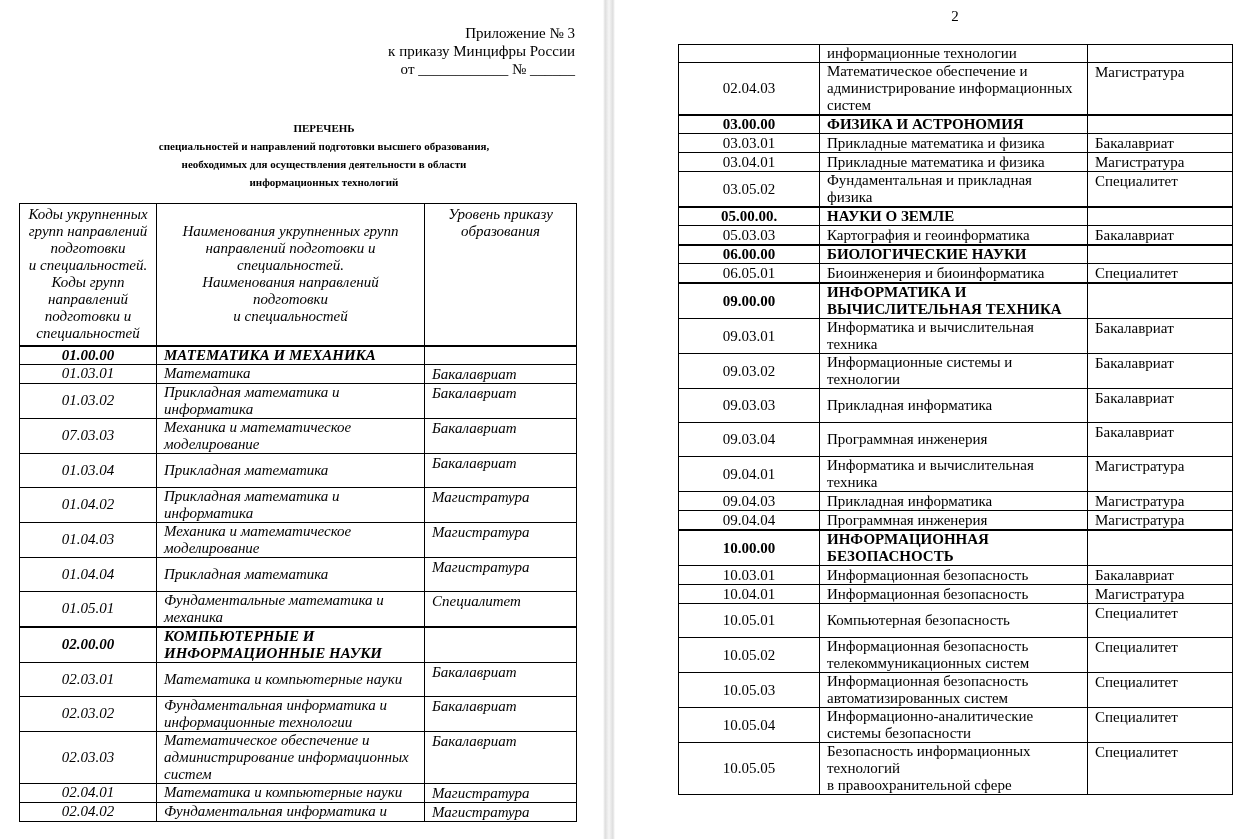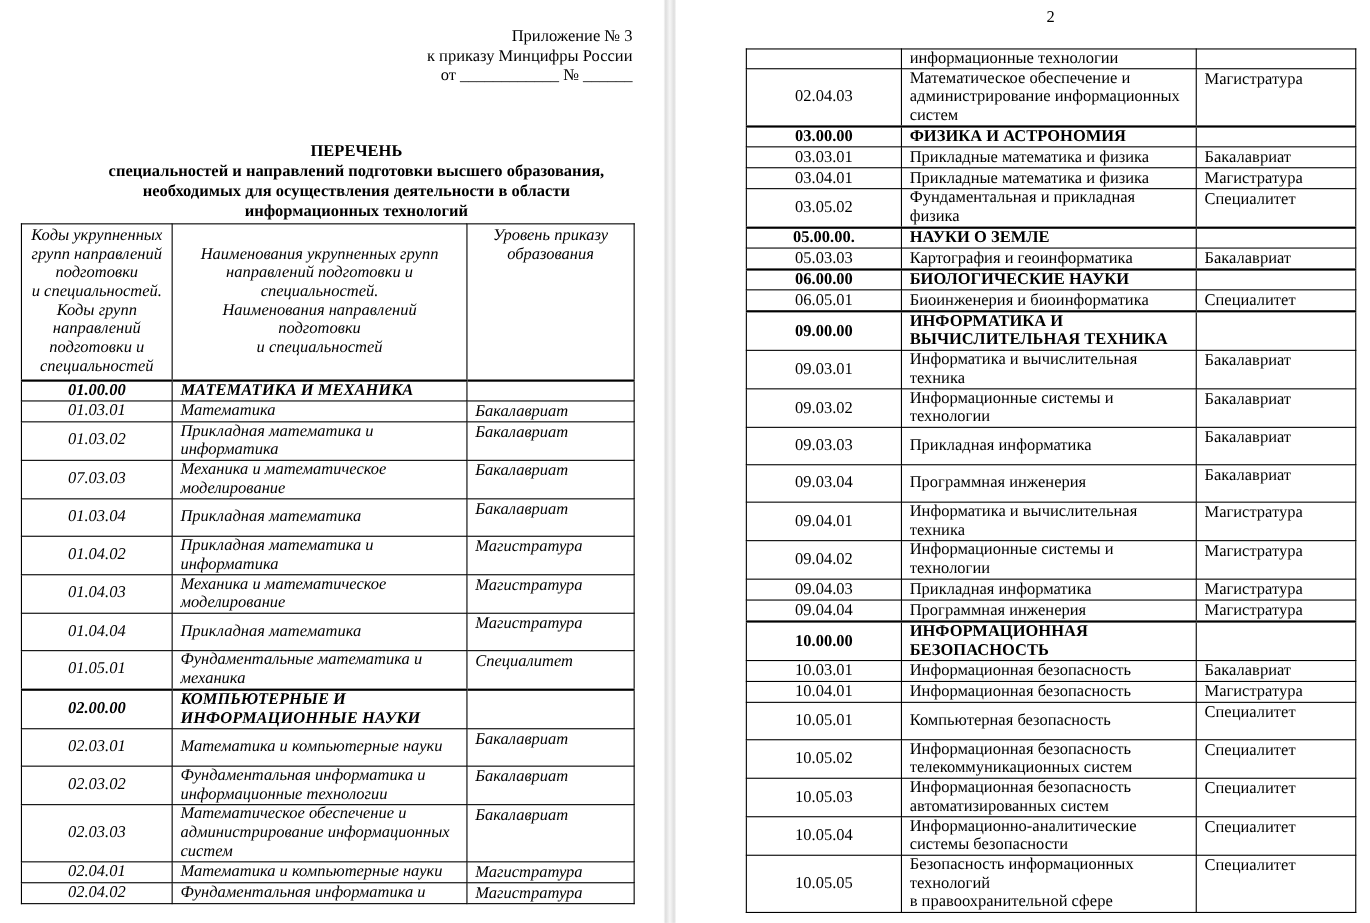--- a/index.html
+++ b/index.html
@@ -15,22 +15,22 @@
     position:absolute;top:0;left:603px;width:12px;height:839px;
     background:linear-gradient(to right,#ffffff 0%,#dedede 18%,#f6f6f6 50%,#dedede 82%,#ffffff 100%);
   }
   
   .annex{
     position:absolute;top:24px;right:29px;
     font-size:15px;line-height:18px;text-align:right;white-space:nowrap;
   }
   
   .doc-title{
-    position:absolute;top:129px;left:0;width:648px;
-    font-weight:bold;font-size:15px;line-height:18px;text-align:center;
+    position:absolute;top:119px;left:0;width:648px;
+    font-weight:bold;font-size:11px;line-height:18px;text-align:center;
   }
   
   table.spec{
     position:absolute;border-collapse:collapse;table-layout:fixed;
     font-size:15px;line-height:17px;
   }
   #table1{left:19px;top:203px;width:557px;font-style:italic;}
   #table2{left:63px;top:44px;width:554px;}
   table.spec td, table.spec th{border:1px solid #000;overflow:hidden;}
   table.spec th{
@@ -273,26 +273,20 @@
           <td class="code">09.03.04</td>
           <td class="name">Программная инженерия</td>
           <td class="level">Бакалавриат</td>
         </tr>
         <tr class="" style="height: 34px;">
           <td class="code">09.04.01</td>
           <td class="name">Информатика и вычислительная
 техника</td>
           <td class="level">Магистратура</td>
         </tr>
-        <tr class="" style="height: 34px;">
-          <td class="code">09.04.02</td>
-          <td class="name">Информационные системы и
-технологии</td>
-          <td class="level">Магистратура</td>
-        </tr>
         <tr class="" style="height: 17px;">
           <td class="code">09.04.03</td>
           <td class="name">Прикладная информатика</td>
           <td class="level">Магистратура</td>
         </tr>
         <tr class="" style="height: 17px;">
           <td class="code">09.04.04</td>
           <td class="name">Программная инженерия</td>
           <td class="level">Магистратура</td>
         </tr>

